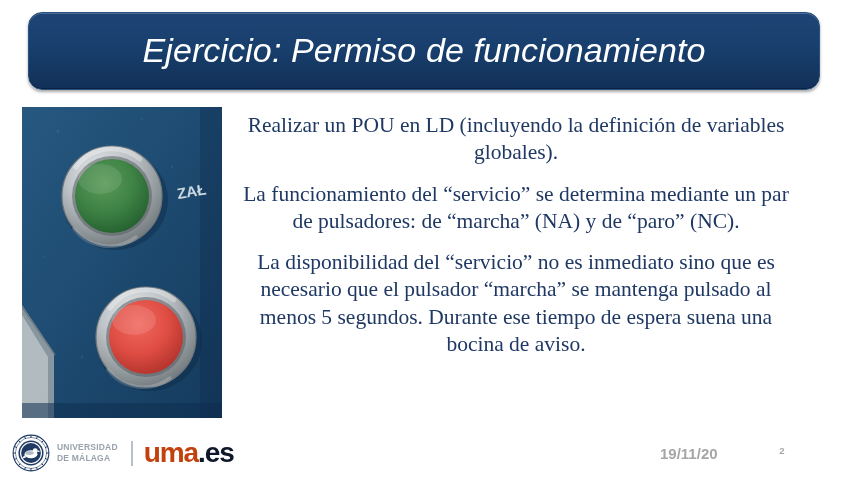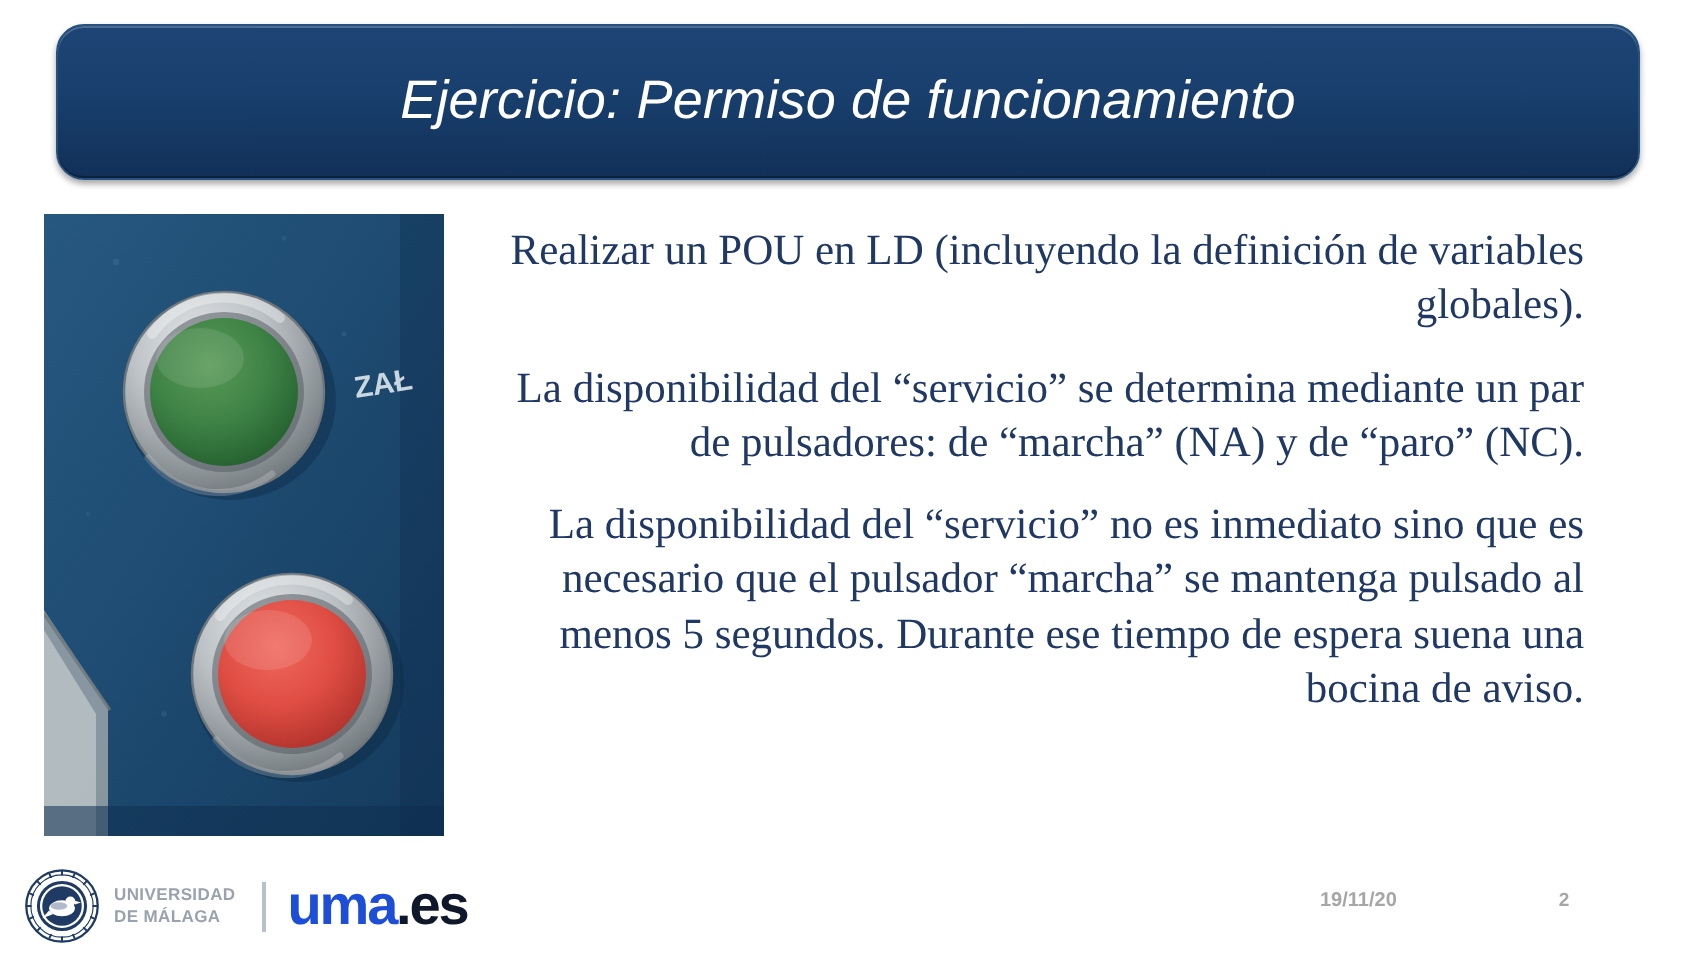--- a/index.html
+++ b/index.html
@@ -35,21 +35,21 @@
                 inset 0 -1px 0 rgba(0,0,0,0.3);
     border: 1px solid #27527f;
     box-sizing: border-box;
     display: flex;
     align-items: center;
     justify-content: center;
   }
   .title-text {
     color: #ffffff;
     font-style: italic;
-    font-size: 27px;
+    font-size: 34px;
     font-weight: 400;
     letter-spacing: 0.1px;
     line-height: 1.1;
     text-align: left;
     padding: 0 24px;
     font-family: "Liberation Sans", sans-serif;
   }
 
   
   .photo {
@@ -69,21 +69,21 @@
     left: 240px;
     top: 112px;
     width: 552px;
   }
   .para {
     color: #1f3864;
     font-family: "Liberation Serif", serif;
     font-size: 21.5px;
     line-height: 1.27;
     margin: 0 0 14px 0;
-    text-align: right;
+    text-align: center;
   }
   .para:last-child { margin-bottom: 0; }
 
   
   .footer {
     position: absolute;
     left: 0;
     top: 430px;
     width: 848px;
     height: 47px;
@@ -114,40 +114,40 @@
     background: #b9c0c7;
   }
   .wordmark {
     font-family: "Liberation Sans", sans-serif;
     font-size: 28px;
     font-weight: 700;
     letter-spacing: -1.1px;
     line-height: 1;
     white-space: nowrap;
   }
-  .wordmark .uma { color: #1d4ed8; }
+  .wordmark .uma { color: #c2410c; }
   .wordmark .es  { color: #0f172a; }
 
   .credit {
     position: absolute;
     left: 270px;
     top: 7px;
     width: 380px;
     text-align: center;
     color: #c8c8c8;
     font-size: 8.6px;
     line-height: 1.5;
     font-family: "Liberation Sans", sans-serif;
   }
   .date {
     position: absolute;
     left: 660px;
     top: 15px;
     color: #a6a6a6;
-    font-size: 10px;
+    font-size: 15px;
     font-weight: 700;
     font-family: "Liberation Sans", sans-serif;
   }
   .pagenum {
     position: absolute;
     left: 772px;
     top: 15px;
     width: 20px;
     text-align: center;
     color: #a6a6a6;
@@ -234,21 +234,21 @@
         <circle cx="124" cy="230" r="37" fill="url(#redG)"></circle>
         <ellipse cx="112" cy="213" rx="22" ry="15" fill="#ffffff" opacity="0.12"></ellipse>
         <path d="M88 201 A 44 44 0 0 1 152 193" fill="none" stroke="#ffffff" stroke-width="5" opacity="0.32" stroke-linecap="round"></path>
         <path d="M86 263 A 44 44 0 0 0 148 271" fill="none" stroke="#ffffff" stroke-width="3.5" opacity="0.2" stroke-linecap="round"></path>
       </g>
     </svg>
   </div>
 
   <div class="body-text">
     <p class="para">Realizar un POU en LD (incluyendo la definición de variables globales).</p>
-    <p class="para">La disponibilidad del “servicio” se determina mediante un par de pulsadores: de “marcha” (NA) y de “paro” (NC).</p>
+    <p class="para">La funcionamiento del “servicio” se determina mediante un par de pulsadores: de “marcha” (NA) y de “paro” (NC).</p>
     <p class="para">La disponibilidad del “servicio” no es inmediato sino que es necesario que el pulsador “marcha” se mantenga pulsado al menos 5 segundos. Durante ese tiempo de espera suena una bocina de aviso.</p>
   </div>
 
   <div class="footer">
 
     <div class="logo-group">
       <svg class="seal" viewBox="0 0 100 100">
         <circle cx="50" cy="50" r="47" fill="none" stroke="#1f3b63" stroke-width="3"></circle>
         <circle cx="50" cy="50" r="41" fill="none" stroke="#1f3b63" stroke-width="1.5"></circle>
         <circle cx="50" cy="50" r="33" fill="#1f3b63"></circle>

